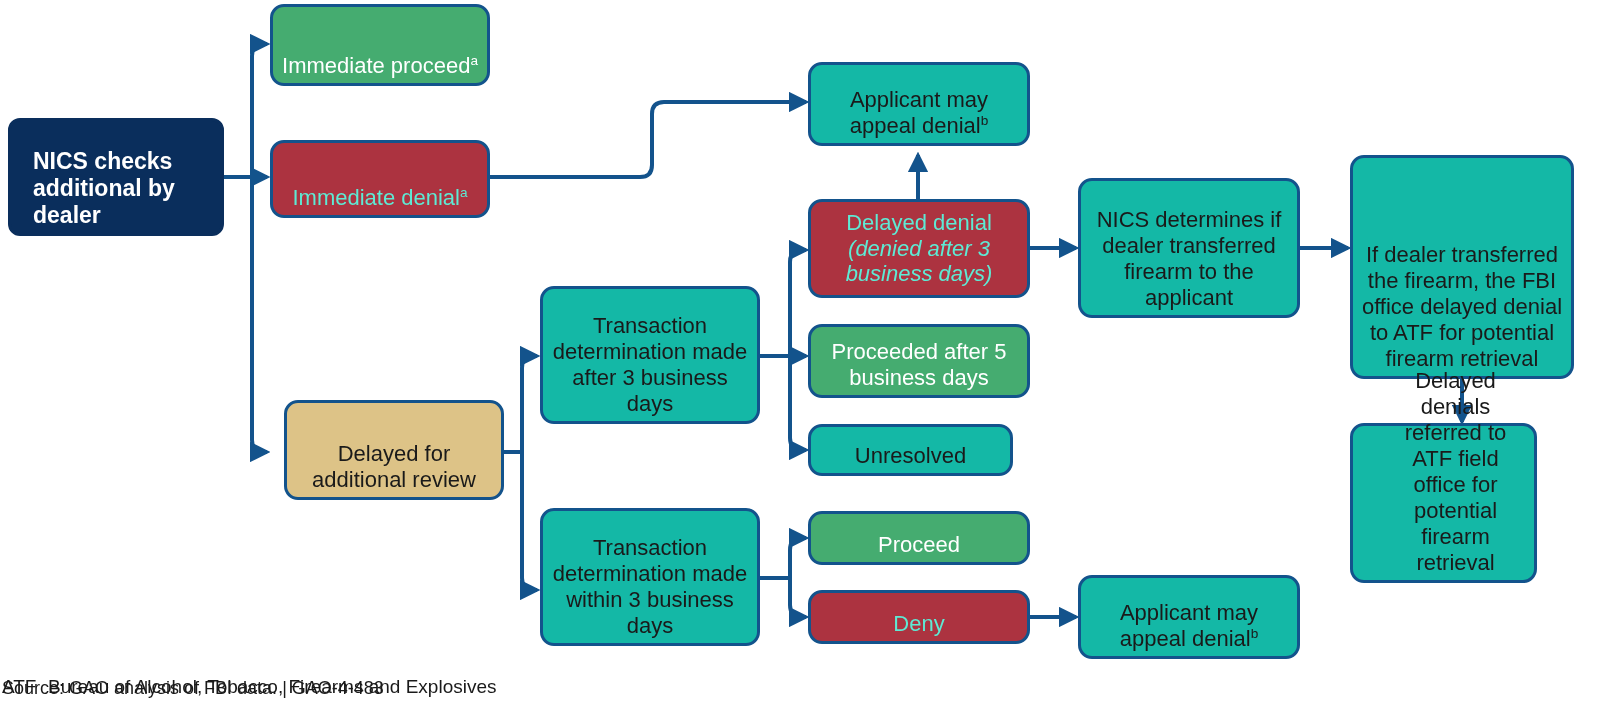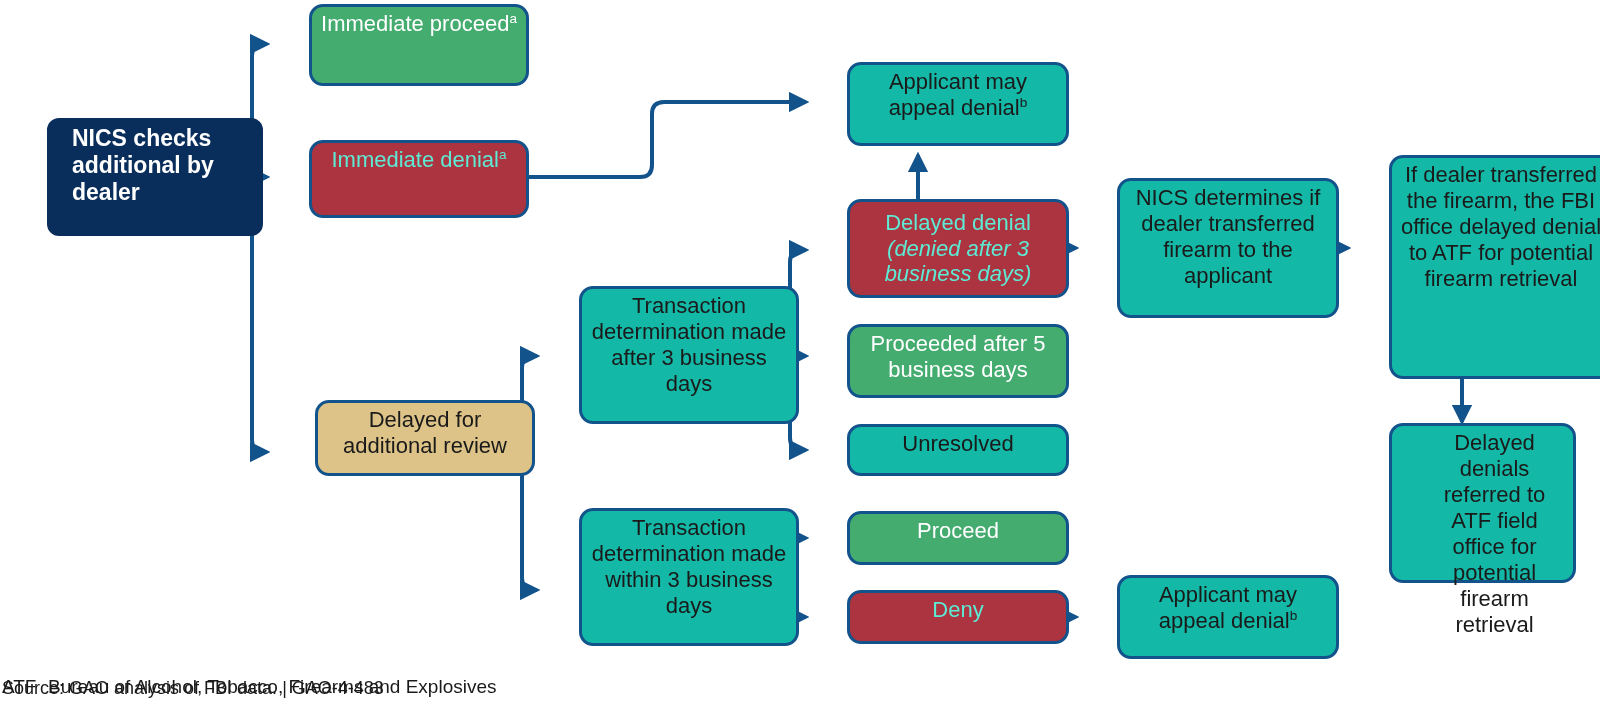--- a/index.html
+++ b/index.html
@@ -24,26 +24,25 @@
     width: 1600px;
     height: 714px;
     pointer-events: none;
   }
   .node {
     position: absolute;
     box-sizing: border-box;
     border: 3px solid #13538c;
     border-radius: 14px;
     display: flex;
-    align-items: flex-start;
+    align-items: flex-end;
     justify-content: center;
     text-align: center;
     line-height: 1.18;
     padding: 4px 8px;
-    margin-left: 39px;
   }
   .node .txt {
     display: block;
     width: 100%;
     white-space: pre-line;
   }
   .node .sub {
     display: block;
     font-style: italic;
     white-space: pre-line;
@@ -137,21 +136,21 @@
   </div>
 
   <div class="node fill-green" style="left:270px; top:4px; width:220px; height:82px; font-size:22px;">
     <span class="txt"><span>Immediate proceed</span><sup>a</sup></span>
   </div>
 
   <div class="node fill-red" style="left:270px; top:140px; width:220px; height:78px; font-size:22px;">
     <span class="txt"><span>Immediate denial</span><sup>a</sup></span>
   </div>
 
-  <div class="node fill-tan" style="left:276px; top:400px; width:220px; height:76px; font-size:22px;">
+  <div class="node fill-tan" style="left:284px; top:400px; width:220px; height:100px; font-size:22px;">
     <span class="txt">Delayed for additional review</span>
   </div>
 
   <div class="node fill-white" style="left:808px; top:62px; width:222px; height:84px; font-size:22px;">
     <span class="txt"><span>Applicant may appeal denial</span><sup>b</sup></span>
   </div>
 
   <div class="node fill-white" style="left:540px; top:286px; width:220px; height:138px; font-size:22px;">
     <span class="txt">Transaction determination made after 3 business days</span>
   </div>
@@ -162,21 +161,21 @@
 
   <div class="node fill-red" style="left:808px; top:199px; width:222px; height:99px; font-size:22px; flex-direction:column;">
     <span class="txt">Delayed denial</span>
     <span class="sub">(denied after 3 business days)</span>
   </div>
 
   <div class="node fill-green" style="left:808px; top:324px; width:222px; height:74px; font-size:22px;">
     <span class="txt">Proceeded after 5 business days</span>
   </div>
 
-  <div class="node fill-white" style="left:808px; top:424px; width:222px; height:52px; font-size:22px;">
+  <div class="node fill-white" style="left:808px; top:424px; width:205px; height:52px; font-size:22px;">
     <span class="txt">Unresolved</span>
   </div>
 
   <div class="node fill-green" style="left:808px; top:511px; width:222px; height:54px; font-size:22px;">
     <span class="txt">Proceed</span>
   </div>
 
   <div class="node fill-red" style="left:808px; top:590px; width:222px; height:54px; font-size:22px;">
     <span class="txt">Deny</span>
   </div>

